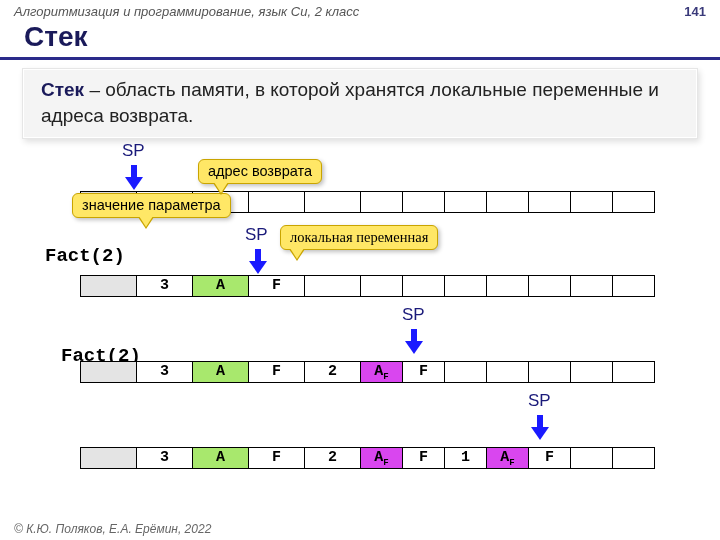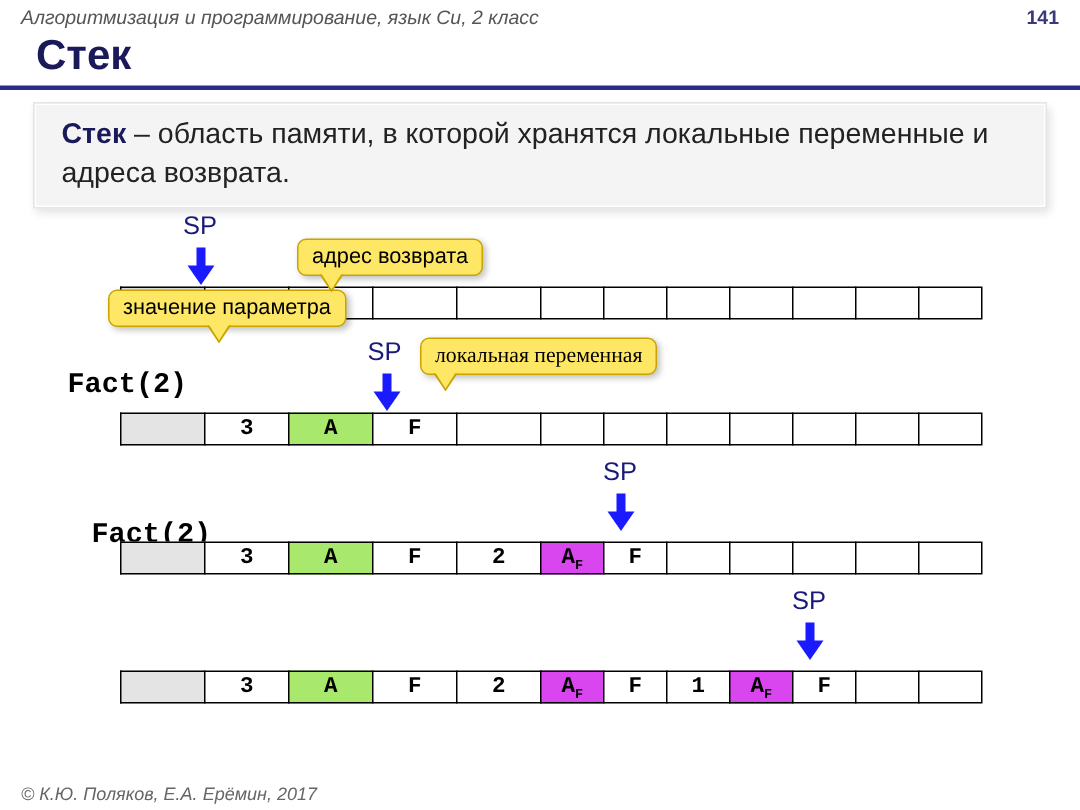--- a/index.html
+++ b/index.html
@@ -239,14 +239,14 @@
     <div class="cell" style="width:42px;">1</div>
     <div class="cell cyan" style="width:42px;"><span>A</span><span class="sub">F</span></div>
     <div class="cell" style="width:42px;">F</div>
     <div class="cell" style="width:42px;"></div>
     <div class="cell" style="width:42px;"></div>
   </div>
 
 </div>
 
 <div class="footer">
-  <span>© К.Ю. Поляков, Е.А. Ерёмин, 2017</span>
+  <span>© К.Ю. Поляков, Е.А. Ерёмин, 2022</span>
 </div>
 
 </body></html>

